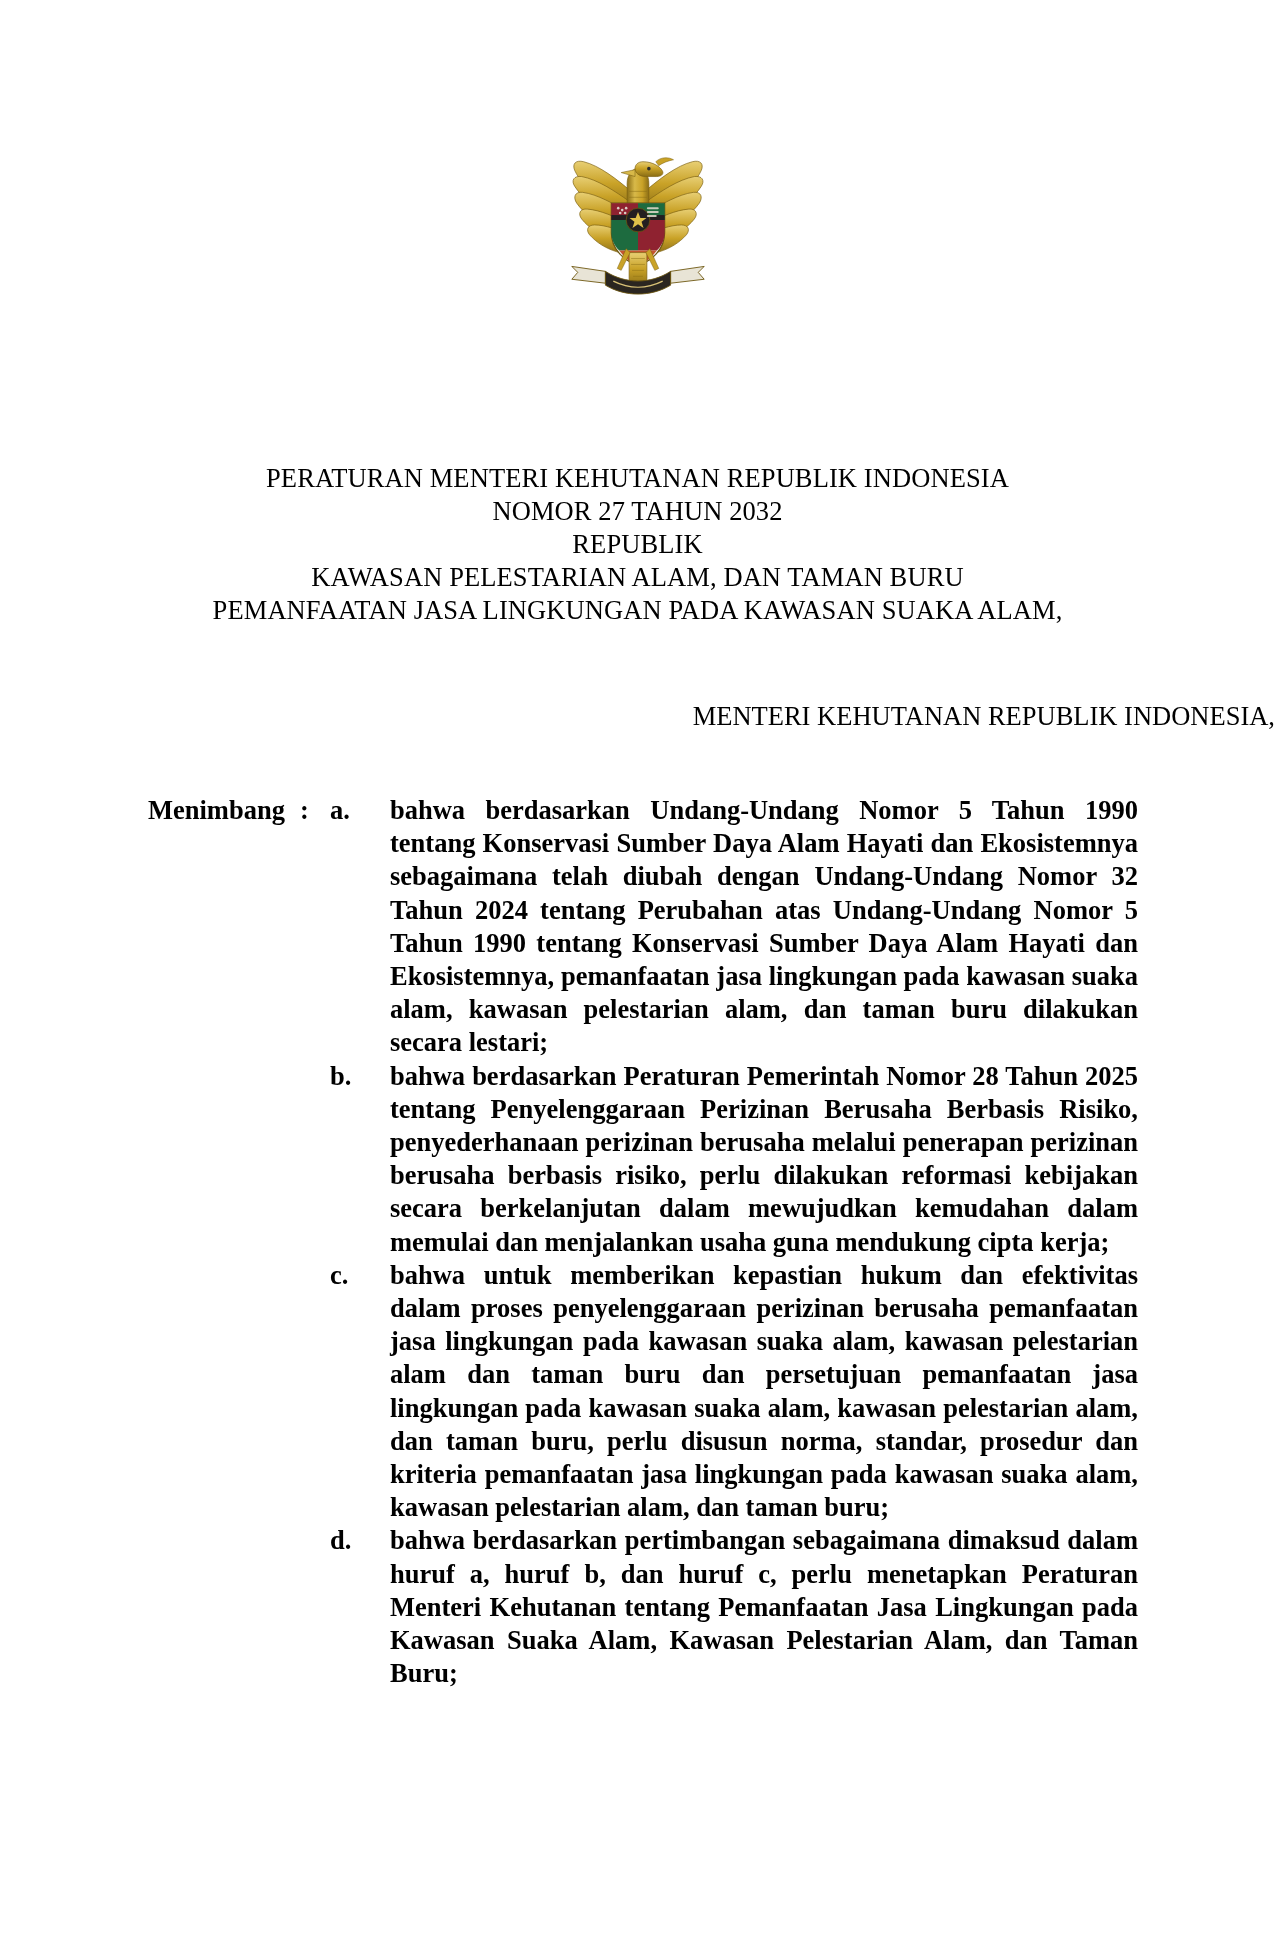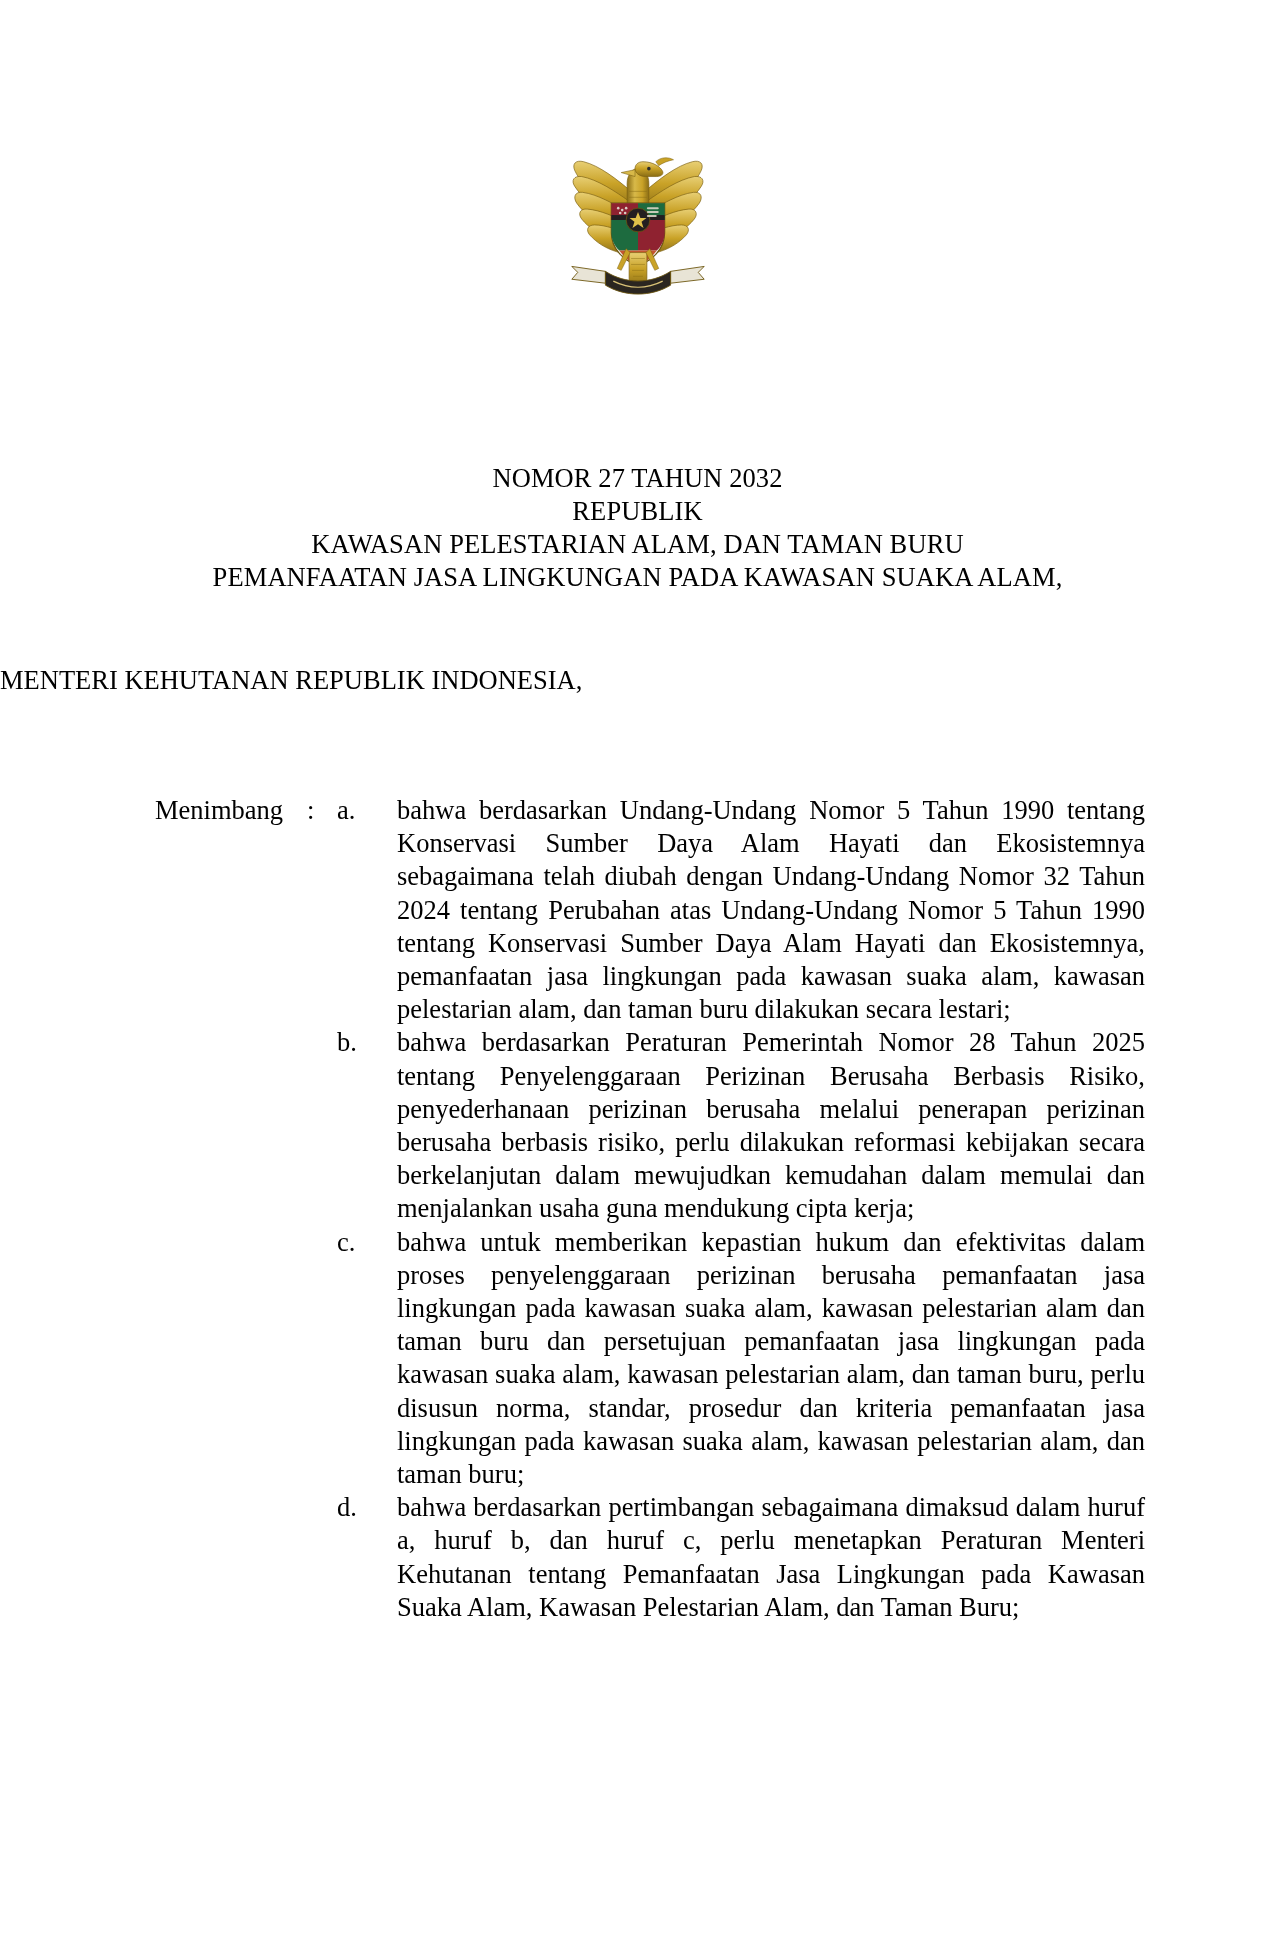--- a/index.html
+++ b/index.html
@@ -49,36 +49,37 @@
     position: absolute;
     top: 645px;
     left: 0;
     width: 1275px;
     text-align: center;
     font-size: 26.5px;
     line-height: 33px;
   }
   .ministry-line {
     position: absolute;
-    top: 664px;
-    left: 0;
-    width: 1275px;
-    text-align: left;
+    top: 700px;
+    left: 0;
+    width: 1275px;
+    text-align: right;
     font-size: 26.5px;
     line-height: 33px;
   }
 
   
   .considering {
     position: absolute;
     top: 794px;
-    left: 155px;
+    left: 148px;
     width: 990px;
     font-size: 26.5px;
     line-height: 33.2px;
+    font-weight: bold;
   }
   .considering-row {
     display: flex;
     align-items: flex-start;
   }
   .label-cell {
     width: 152px;
     flex: 0 0 152px;
     white-space: nowrap;
   }
@@ -211,20 +212,21 @@
       <g>
         <path d="M28 128 L62 133 L62 145 L28 141 L34 134 Z" fill="#e8e4d6" stroke="#6e5710" stroke-width="0.9"></path>
         <path d="M162 128 L128 133 L128 145 L162 141 L156 134 Z" fill="#e8e4d6" stroke="#6e5710" stroke-width="0.9"></path>
         <path d="M62 133 C82 146 108 146 128 133 L128 147 C108 159 82 159 62 147 Z" fill="#2b2620" stroke="#6e5710" stroke-width="0.9"></path>
         <path d="M70 143 C86 151 104 151 120 143" fill="none" stroke="#d9c277" stroke-width="1.4"></path>
       </g>
     </svg>
   </div>
 
   <div class="title-block">
+    <div class="title-line">PERATURAN MENTERI KEHUTANAN REPUBLIK INDONESIA</div>
     <div class="title-line">NOMOR 27 TAHUN 2032</div>
     <div class="title-line">REPUBLIK</div>
     <div class="title-line">KAWASAN PELESTARIAN ALAM, DAN TAMAN BURU</div>
     <div class="title-line">PEMANFAATAN JASA LINGKUNGAN PADA KAWASAN SUAKA ALAM,</div>
   </div>
 
 
   <div class="ministry-line">MENTERI KEHUTANAN REPUBLIK INDONESIA,</div>
 
   <div class="considering">

